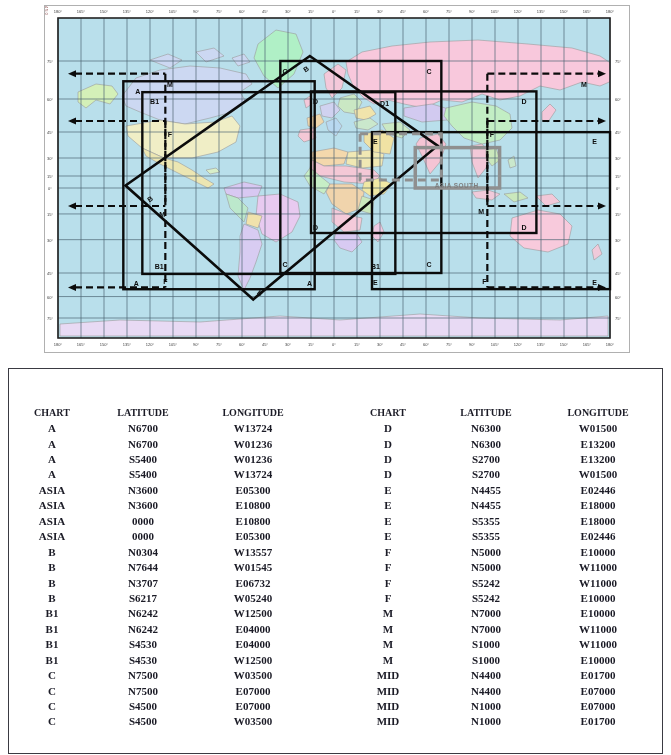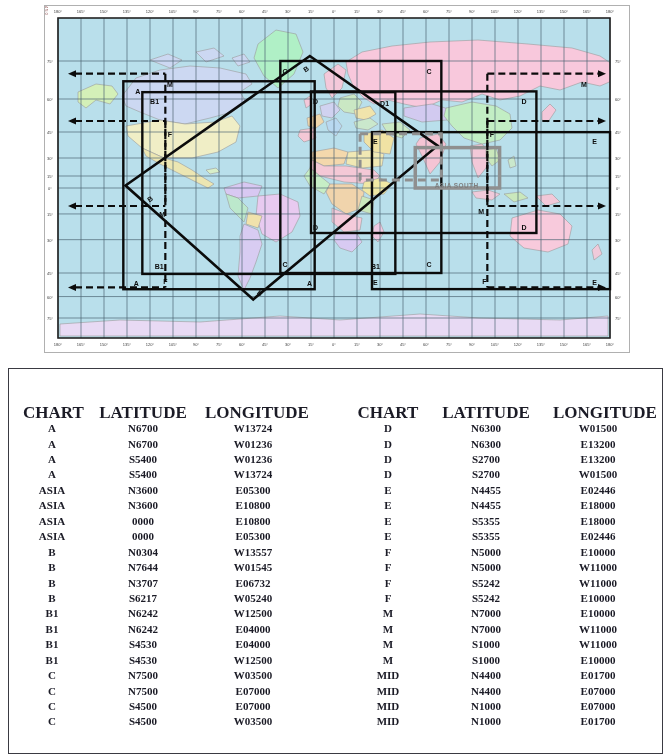--- a/index.html
+++ b/index.html
@@ -14,21 +14,21 @@
   .ovlabel{position:absolute;font:bold 7px "Liberation Sans",sans-serif;color:#0d0d0d;
     transform:translate(-50%,-50%);white-space:nowrap;}
   .ovlabel.gray{color:#7f7f7f;font-size:6.5px;letter-spacing:.4px;}
   #corner-note{position:absolute;left:44px;top:6px;font-size:4px;color:#8a4a4a;
     writing-mode:vertical-rl;letter-spacing:1px;}
   
   #table-box{position:absolute;left:8px;top:368px;width:653px;height:384px;border:1.3px solid #3a3a42;background:#fff;}
   .dtable{position:absolute;top:36px;color:#1b1b26;font:bold 11px "Liberation Serif",serif;}
   .dtable .row{display:flex;height:15.45px;align-items:center;}
   .dtable .cell{text-align:center;}
-  .dtable .hdr .cell{font-size:17px;}
+  .dtable .hdr .cell{font-size:10px;}
   #table-left{left:14px;}
   #table-left .c1{width:58px;} #table-left .c2{width:124px;} #table-left .c3{width:96px;}
   #table-right{left:348px;}
   #table-right .c1{width:62px;} #table-right .c2{width:134px;} #table-right .c3{width:90px;}
 </style>
 </head>
 <body>
 
 <div id="page">
 

